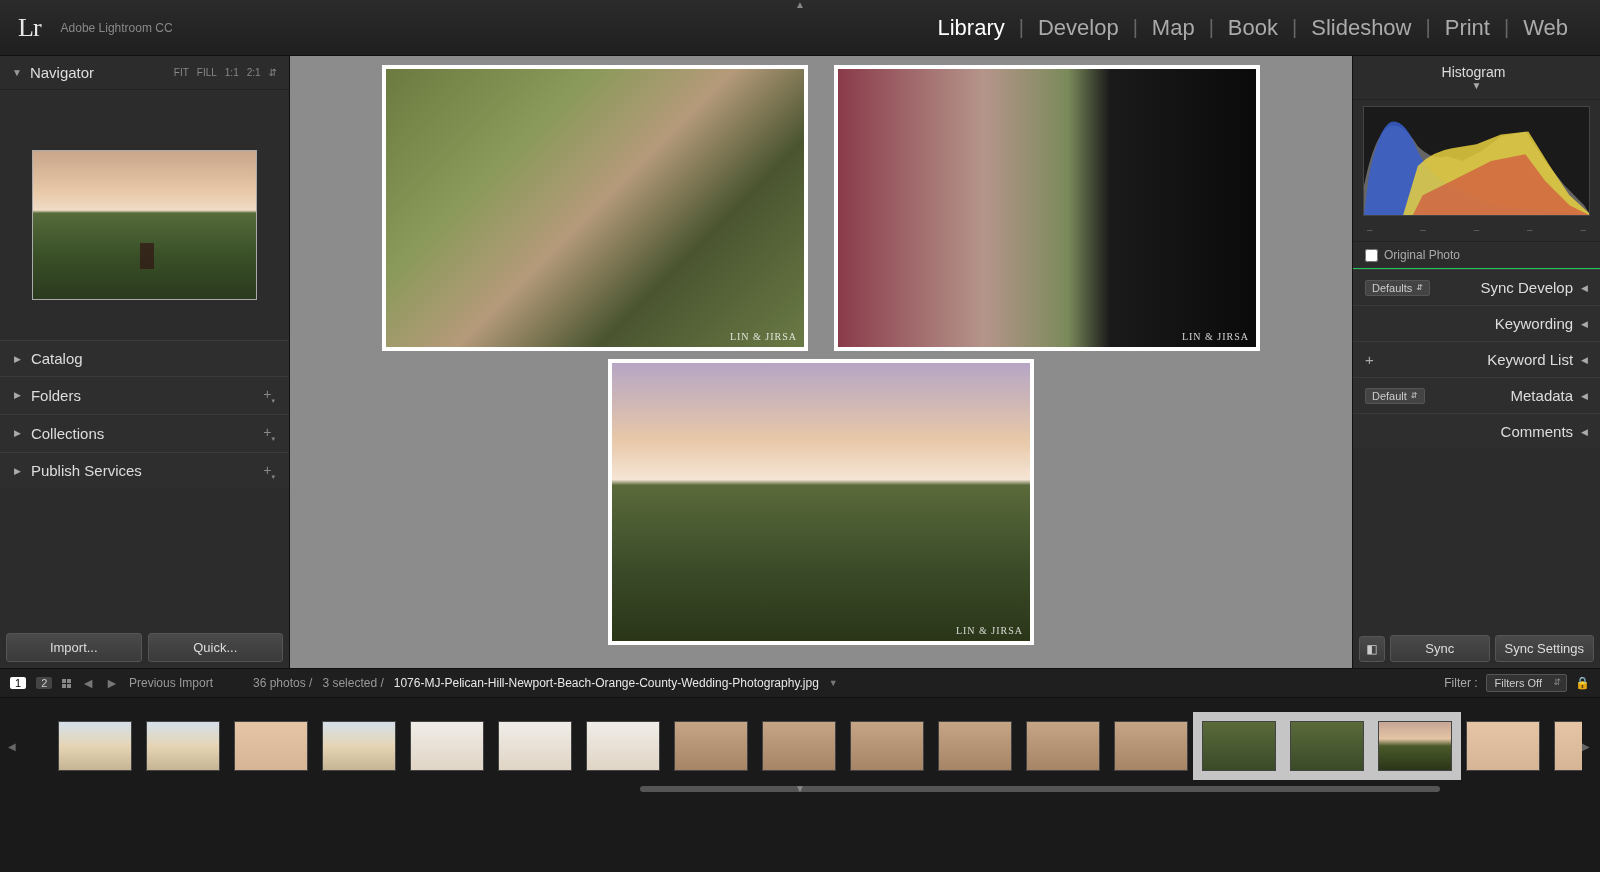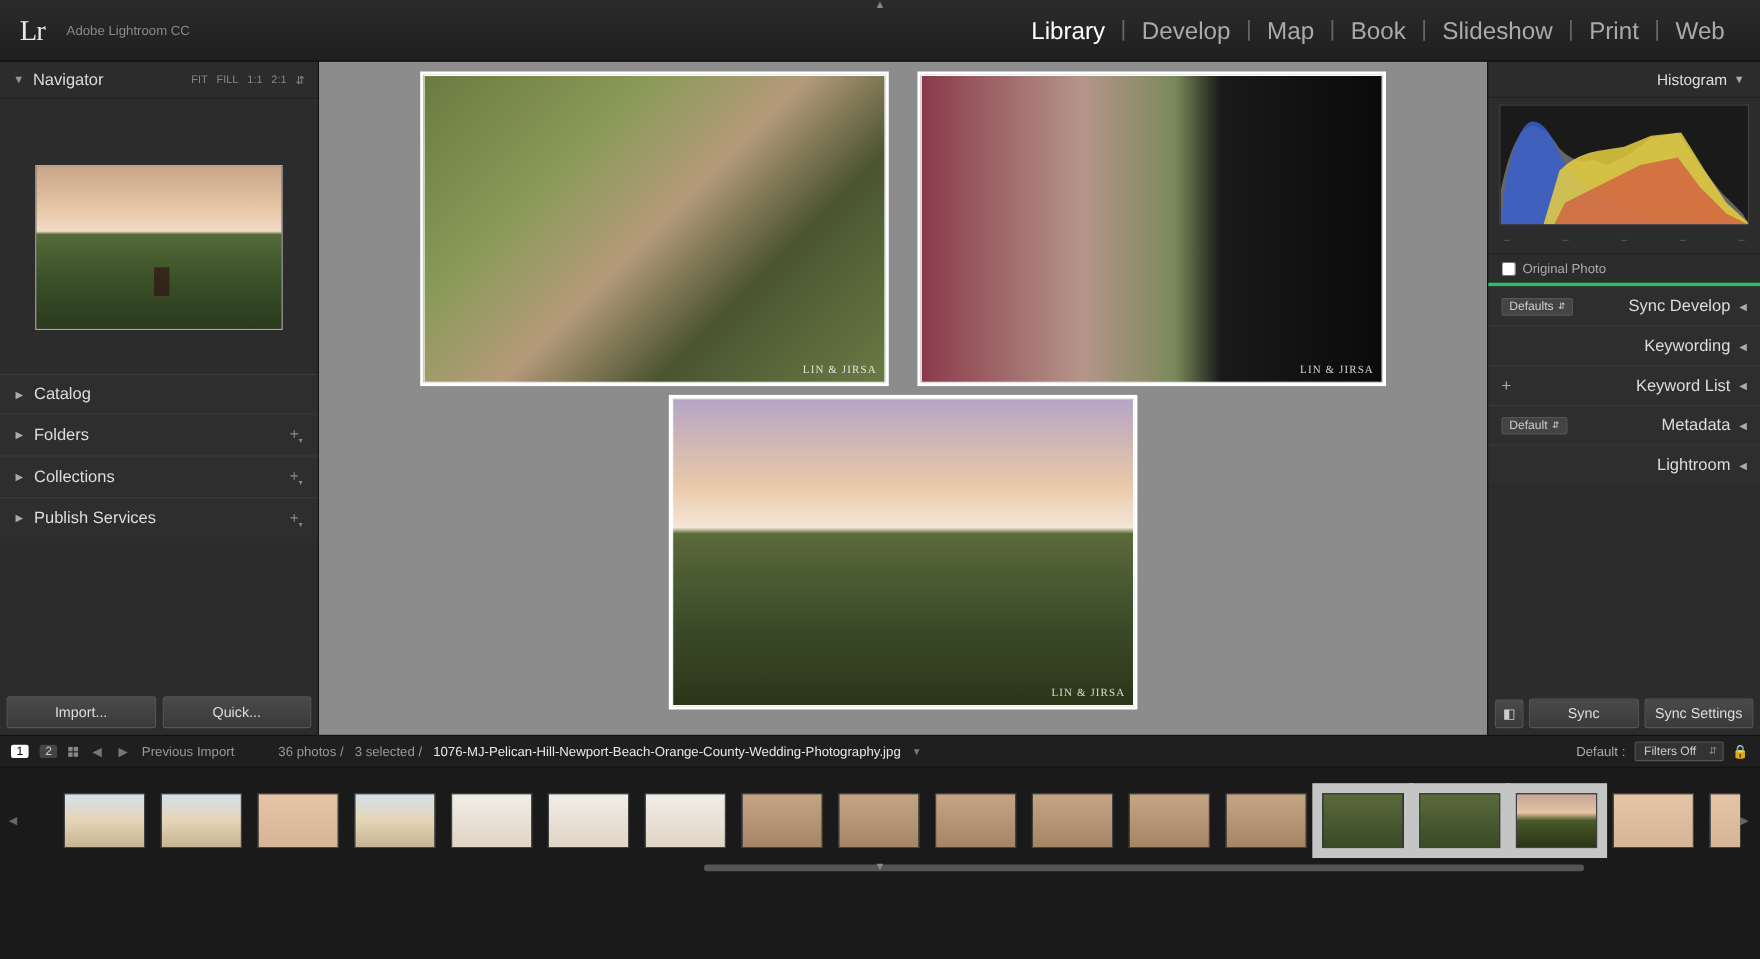--- a/index.html
+++ b/index.html
@@ -40,27 +40,27 @@
 .grid-row { display: flex; gap: 32px; justify-content: center; }
 .thumb { background: #555; position: relative; box-shadow: 0 0 0 1px #fff inset; }
 .thumb.sel { outline: 3px solid #fff; }
 .thumb .watermark { position: absolute; bottom: 6px; right: 8px; font-size: 10px; color: rgba(255,255,255,0.8); letter-spacing: 1px; font-family: serif; }
 .t1 { width: 420px; height: 280px; background: linear-gradient(135deg,#6b7a3f 0%,#8a9a5a 30%,#b59a7a 50%,#4a5530 70%,#6a7a45 100%); }
 .t2 { width: 420px; height: 280px; background: linear-gradient(90deg,#8a3a4a 0%,#b5958a 35%,#7a8a5a 55%,#1a1a1a 65%,#0a0a0a 100%); }
 .t3 { width: 420px; height: 280px; background: linear-gradient(to bottom,#b5a5c5 0%,#e8c8a8 28%,#f5e5d5 42%,#5a6a3a 44%,#3a4a28 75%,#2a3518 100%); }
 
 
 .right-panel { width: 248px; background: #2c2c2c; display: flex; flex-direction: column; border-left: 1px solid #111; }
-.rp-header { display: flex; align-items: center; padding: 8px 14px; border-bottom: 1px solid #222; justify-content: flex-end; }
+.rp-header { display: flex; align-items: center; padding: 8px 0; border-bottom: 1px solid #222; justify-content: flex-end; flex-direction: column; }
 .rp-header .title { font-size: 14px; color: #ddd; margin-right: 6px; }
 .rp-header .tri { font-size: 10px; color: #aaa; }
 .histogram { height: 110px; margin: 6px 10px; background: #1a1a1a; border: 1px solid #444; position: relative; overflow: hidden; }
 .histogram svg { width: 100%; height: 100%; }
 .hist-toggles { display: flex; justify-content: space-between; padding: 2px 14px 6px; font-size: 10px; color: #666; }
-.orig-photo { display: flex; align-items: center; padding: 6px 12px; border-top: 1px solid #222; border-bottom: 3px solid #22c55e; font-size: 12px; color: #aaa; }
+.orig-photo { display: flex; align-items: center; padding: 6px 12px; border-top: 1px solid #222; border-bottom: 1px solid #22c55e; font-size: 12px; color: #aaa; }
 .orig-photo input { margin-right: 6px; }
 
 .rp-section { display: flex; align-items: center; padding: 9px 12px; border-top: 1px solid #3a3a3a; background: #2e2e2e; cursor: pointer; }
 .rp-section .dd { background: #444; border: 1px solid #555; border-radius: 2px; padding: 1px 6px; font-size: 11px; color: #ccc; margin-right: auto; display: inline-flex; align-items: center; gap: 4px; }
 .rp-section .plus-l { color: #aaa; font-size: 15px; margin-right: auto; }
 .rp-section .label { font-size: 15px; color: #ddd; margin-left: auto; margin-right: 8px; }
 .rp-section .tri-l { font-size: 9px; color: #aaa; }
 
 .rp-bottom { margin-top: auto; display: flex; gap: 5px; padding: 6px; align-items: center; }
 .rp-icon-btn { width: 26px; height: 26px; background: linear-gradient(#4a4a4a,#3a3a3a); border: 1px solid #555; border-radius: 3px; display: flex; align-items: center; justify-content: center; color: #ccc; font-size: 12px; cursor: pointer; }
@@ -221,21 +221,21 @@
           <span class="plus-l">+</span>
           <span class="label">Keyword List</span>
           <span class="tri-l">◀</span>
         </div>
         <div class="rp-section">
           <span class="dd">Default <span style="font-size:8px">⇵</span></span>
           <span class="label">Metadata</span>
           <span class="tri-l">◀</span>
         </div>
         <div class="rp-section">
-          <span class="label">Lightroom</span>
+          <span class="label">Comments</span>
           <span class="tri-l">◀</span>
         </div>
       </div>
     <div class="rp-bottom">
       <div class="rp-icon-btn">◧</div>
       <div class="rp-btn">Sync</div>
       <div class="rp-btn">Sync Settings</div>
     </div>
   </div>
 </div>
@@ -251,21 +251,21 @@
     </span>
   <span class="tb-arrow">◄</span>
   <span class="tb-arrow">►</span>
   <span class="tb-text">Previous Import</span>
   <span style="width:20px"></span>
   <span class="tb-text">36 photos /</span>
   <span class="tb-text">3 selected /</span>
   <span class="tb-file">1076-MJ-Pelican-Hill-Newport-Beach-Orange-County-Wedding-Photography.jpg</span>
   <span class="tb-arrow" style="font-size:9px">▼</span>
   <div class="tb-right">
-    <span>Default :</span>
+    <span>Filter :</span>
     <span class="tb-dd">Filters Off</span>
     <span class="tb-lock">🔒</span>
   </div>
 </div>
 
 <div class="filmstrip-wrap">
   <div class="fs-edge">◀</div>
   <div class="fs-track" id="fs-track">
       <div class="fs-thumb ft-venue"></div>
       <div class="fs-thumb ft-venue"></div>

